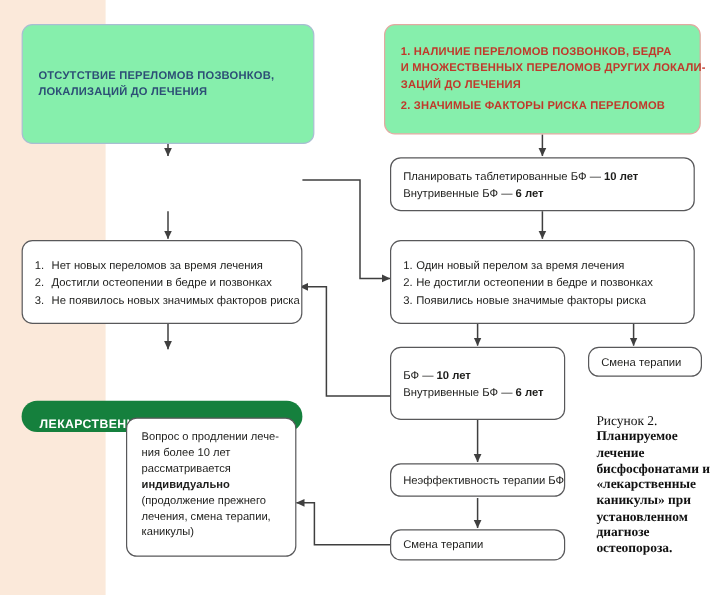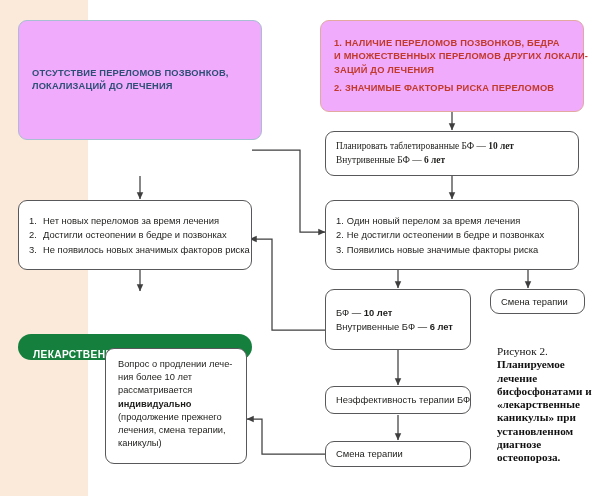--- a/index.html
+++ b/index.html
@@ -14,21 +14,21 @@
 
   
   .band{position:absolute;left:0;top:0;width:88px;height:496px;background:#fbe9da;}
 
   
   .node{position:absolute;box-sizing:border-box;}
 
   .hdr{
     border:1.4px solid;
     border-radius:9px;
-    background:#f0abfc;
+    background:#86efac;
     display:flex;flex-direction:column;justify-content:center;
     padding:2px 13px;
   }
   .hdr .ln{
     font-weight:bold;
     font-size:9.3px;
     letter-spacing:.18px;
     line-height:13.4px;
     text-transform:uppercase;
     white-space:nowrap;
@@ -128,21 +128,21 @@
       <path d="M325,330 L272,330 L272,239 L250,239" marker-end="url(#ah)"></path>
 
       <path d="M398,350 L398,385" marker-end="url(#ah)"></path>
 
       <path d="M398,415 L398,440" marker-end="url(#ah)"></path>
 
       <path d="M325,454 L262,454 L262,419 L247,419" marker-end="url(#ah)"></path>
     </g>
   </svg>
 
-  <div class="node hdr hdr-blue" style="left:18px;top:20px;width:244px;height:120px;">
+  <div class="node hdr hdr-blue" style="left:18px;top:20px;width:244px;height:100px;">
     <div class="ln">Отсутствие переломов позвонков,</div>
     <div class="ln">локализаций до лечения</div>
   </div>
 
   <div class="node hdr hdr-red" style="left:320px;top:20px;width:264px;height:92px;">
     <div class="ln">1. Наличие переломов позвонков, бедра</div>
     <div class="ln">и множественных переломов других локали-</div>
     <div class="ln">заций до лечения</div>
     <div class="gap"></div>
     <div class="ln">2. Значимые факторы риска переломов</div>
@@ -167,21 +167,21 @@
   </div>
 
   <div class="node banner" style="left:18px;top:292px;width:234px;height:26px;">
     <span>Лекарственные каникулы</span>
   </div>
 
   <div class="node para" style="left:105px;top:348px;width:142px;height:116px;">
     <span>Вопрос о продлении лече­ния более 10 лет рассматри­вается </span><b>индивидуально</b><span> (продолжение прежнего лечения, смена терапии, каникулы)</span>
   </div>
 
-  <div class="node bx" style="left:325px;top:131px;width:254px;height:45px;font-family:Liberation Serif, serif;">
+  <div class="node bx" style="left:325px;top:131px;width:254px;height:45px;">
     <div class="ln">
       <span>Планировать таблетированные БФ — </span><b>10 лет</b>
     </div>
     <div class="ln">
       <span>Внутривенные БФ — </span><b>6 лет</b>
     </div>
   </div>
 
   <div class="node bx" style="left:325px;top:200px;width:254px;height:70px;">
     <div class="numlist tight">

